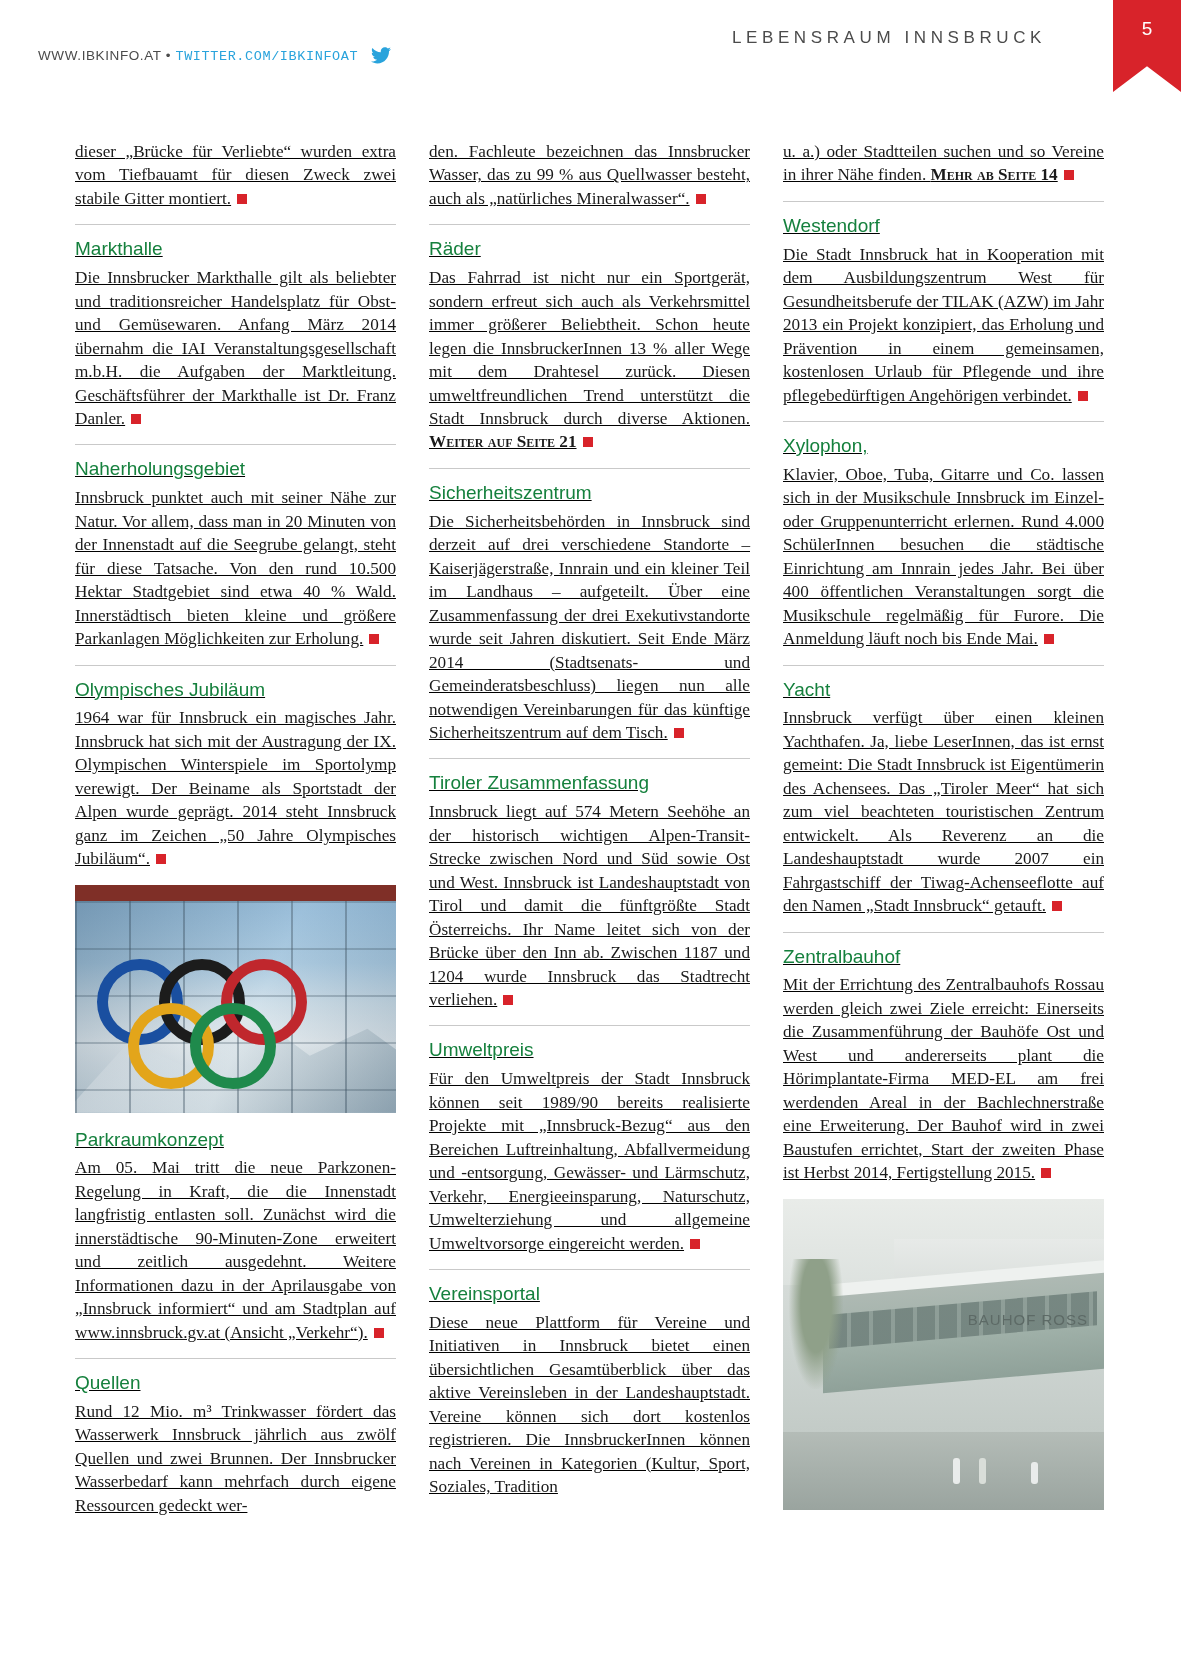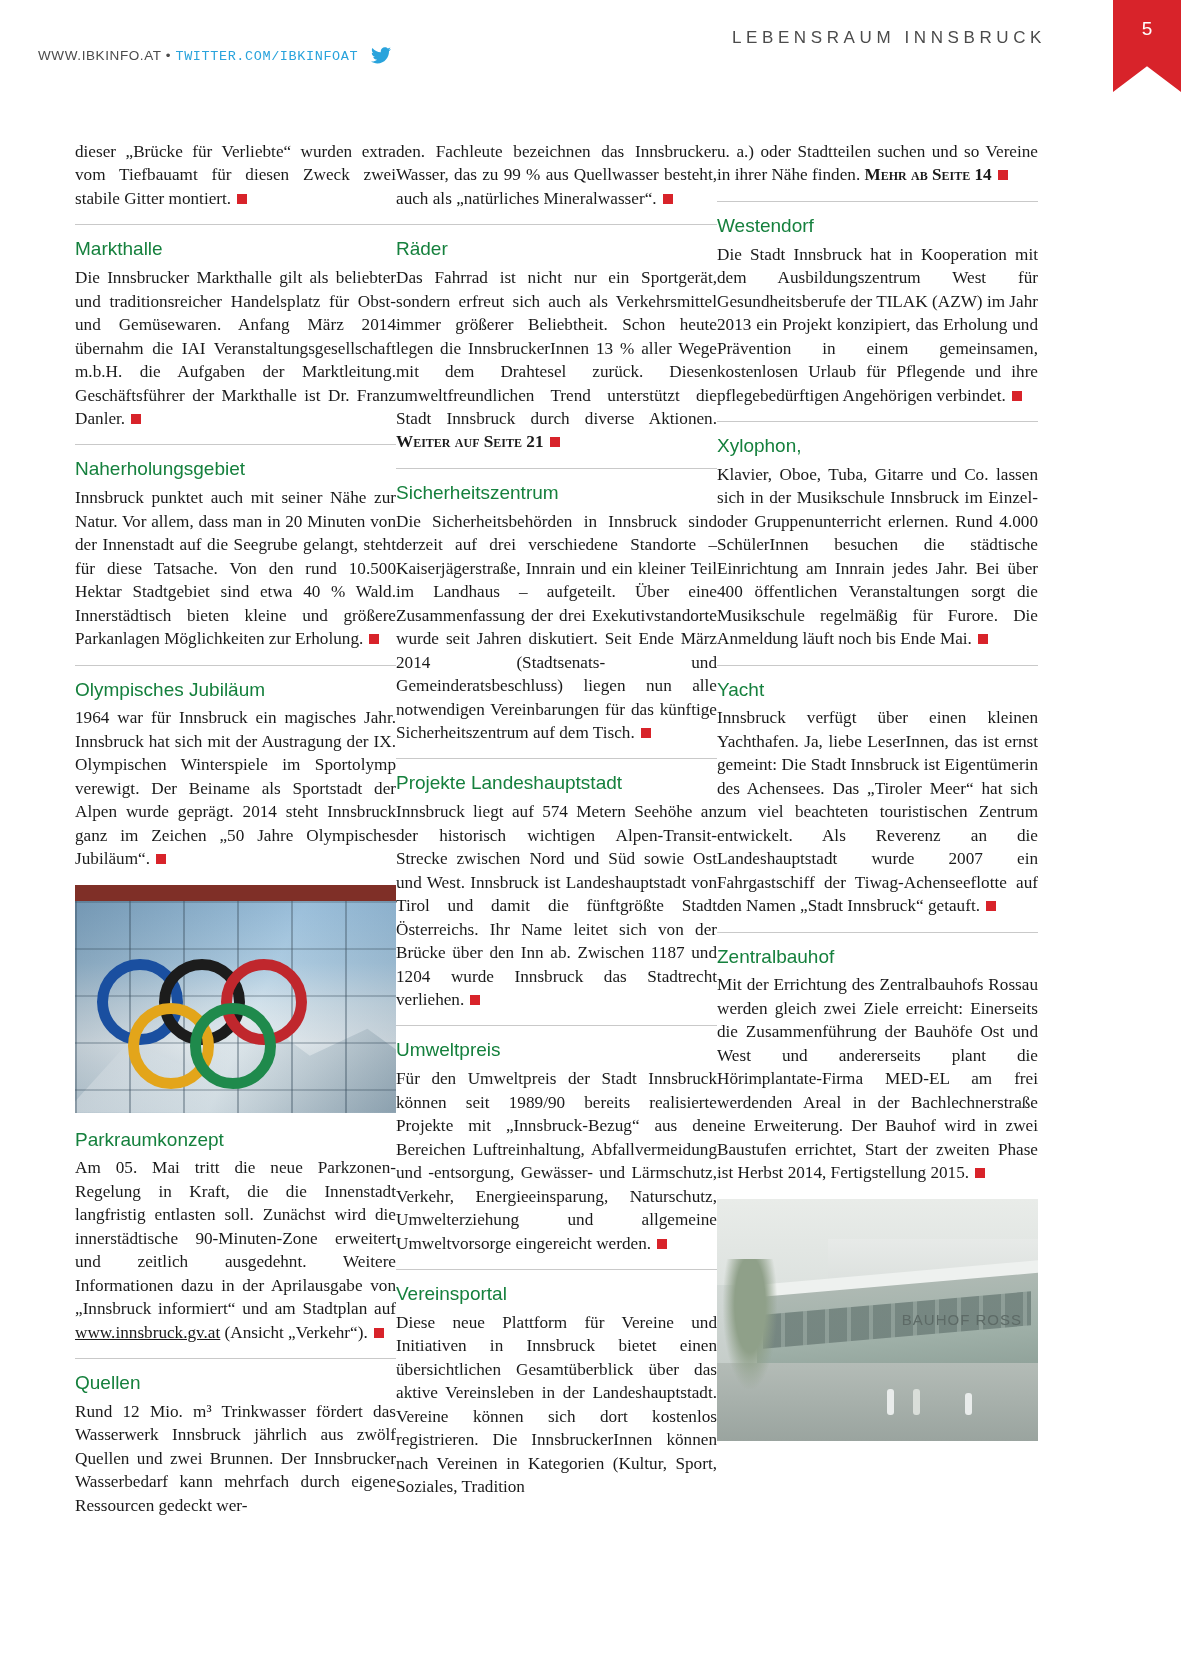--- a/index.html
+++ b/index.html
@@ -64,20 +64,22 @@
     font-size: 19px;
   }
 
   
   .columns {
     position: absolute;
     top: 140px;
     left: 75px;
     width: 1030px;
     display: flex;
+    gap: 33px;
+    text-decoration: underline;
   }
   .col { width: 321px; }
 
   
   h2.sec {
     font-family: "Liberation Sans", sans-serif;
     font-weight: normal;
     color: #15803d;
     font-size: 19px;
     margin: 13px 0 5px 0;
@@ -115,21 +117,21 @@
   }
 
   
   .figure {
     width: 321px;
     margin: 14px 0 16px 0;
     position: relative;
     overflow: hidden;
   }
   .fig-olympic { height: 228px; }
-  .fig-bauhof  { height: 242px; }
+  .fig-bauhof  { height: 311px; }
 
   
   .olymp {
     position: absolute; inset: 0;
     background:
       linear-gradient(180deg, #8fb7d6 0%, #a8c8df 34%, #cfdfe9 52%, #e9eff2 70%, #bfcfd8 100%);
   }
   .olymp .topbar {
     position: absolute; top: 0; left: 0; right: 0; height: 16px;
     background: #7f2f27;
@@ -303,21 +305,21 @@
     <hr class="rule">
 
     <div class="block">
       <h2 class="sec">Sicherheitszentrum</h2>
       <p class="body"><span>Die Sicherheitsbehörden in Innsbruck sind derzeit auf drei verschiedene Standorte – Kaiserjägerstraße, Innrain und ein kleiner Teil im Landhaus – aufgeteilt. Über eine Zusammenfassung der drei Exekutivstandorte wurde seit Jahren diskutiert. Seit Ende März 2014 (Stadtsenats- und Gemeinderatsbeschluss) liegen nun alle notwendigen Vereinbarungen für das künftige Sicherheitszentrum auf dem Tisch.</span><span class="endmark"></span></p>
     </div>
 
     <hr class="rule">
 
     <div class="block">
-      <h2 class="sec">Projekte Landeshauptstadt</h2>
+      <h2 class="sec">Tiroler Zusammenfassung</h2>
       <p class="body"><span>Innsbruck liegt auf 574 Metern Seehöhe an der historisch wichtigen Alpen-Transit-Strecke zwischen Nord und Süd sowie Ost und West. Innsbruck ist Landeshauptstadt von Tirol und damit die fünftgrößte Stadt Österreichs. Ihr Name leitet sich von der Brücke über den Inn ab. Zwischen 1187 und 1204 wurde Innsbruck das Stadtrecht verliehen.</span><span class="endmark"></span></p>
     </div>
 
     <hr class="rule">
 
     <div class="block">
       <h2 class="sec">Umweltpreis</h2>
       <p class="body"><span>Für den Umweltpreis der Stadt Innsbruck können seit 1989/90 bereits realisierte Projekte mit „Innsbruck-Bezug“ aus den Bereichen Luftreinhaltung, Abfallvermeidung und -entsorgung, Gewässer- und Lärmschutz, Verkehr, Energieeinsparung, Naturschutz, Umwelterziehung und allgemeine Umweltvorsorge eingereicht werden.</span><span class="endmark"></span></p>
     </div>
 

